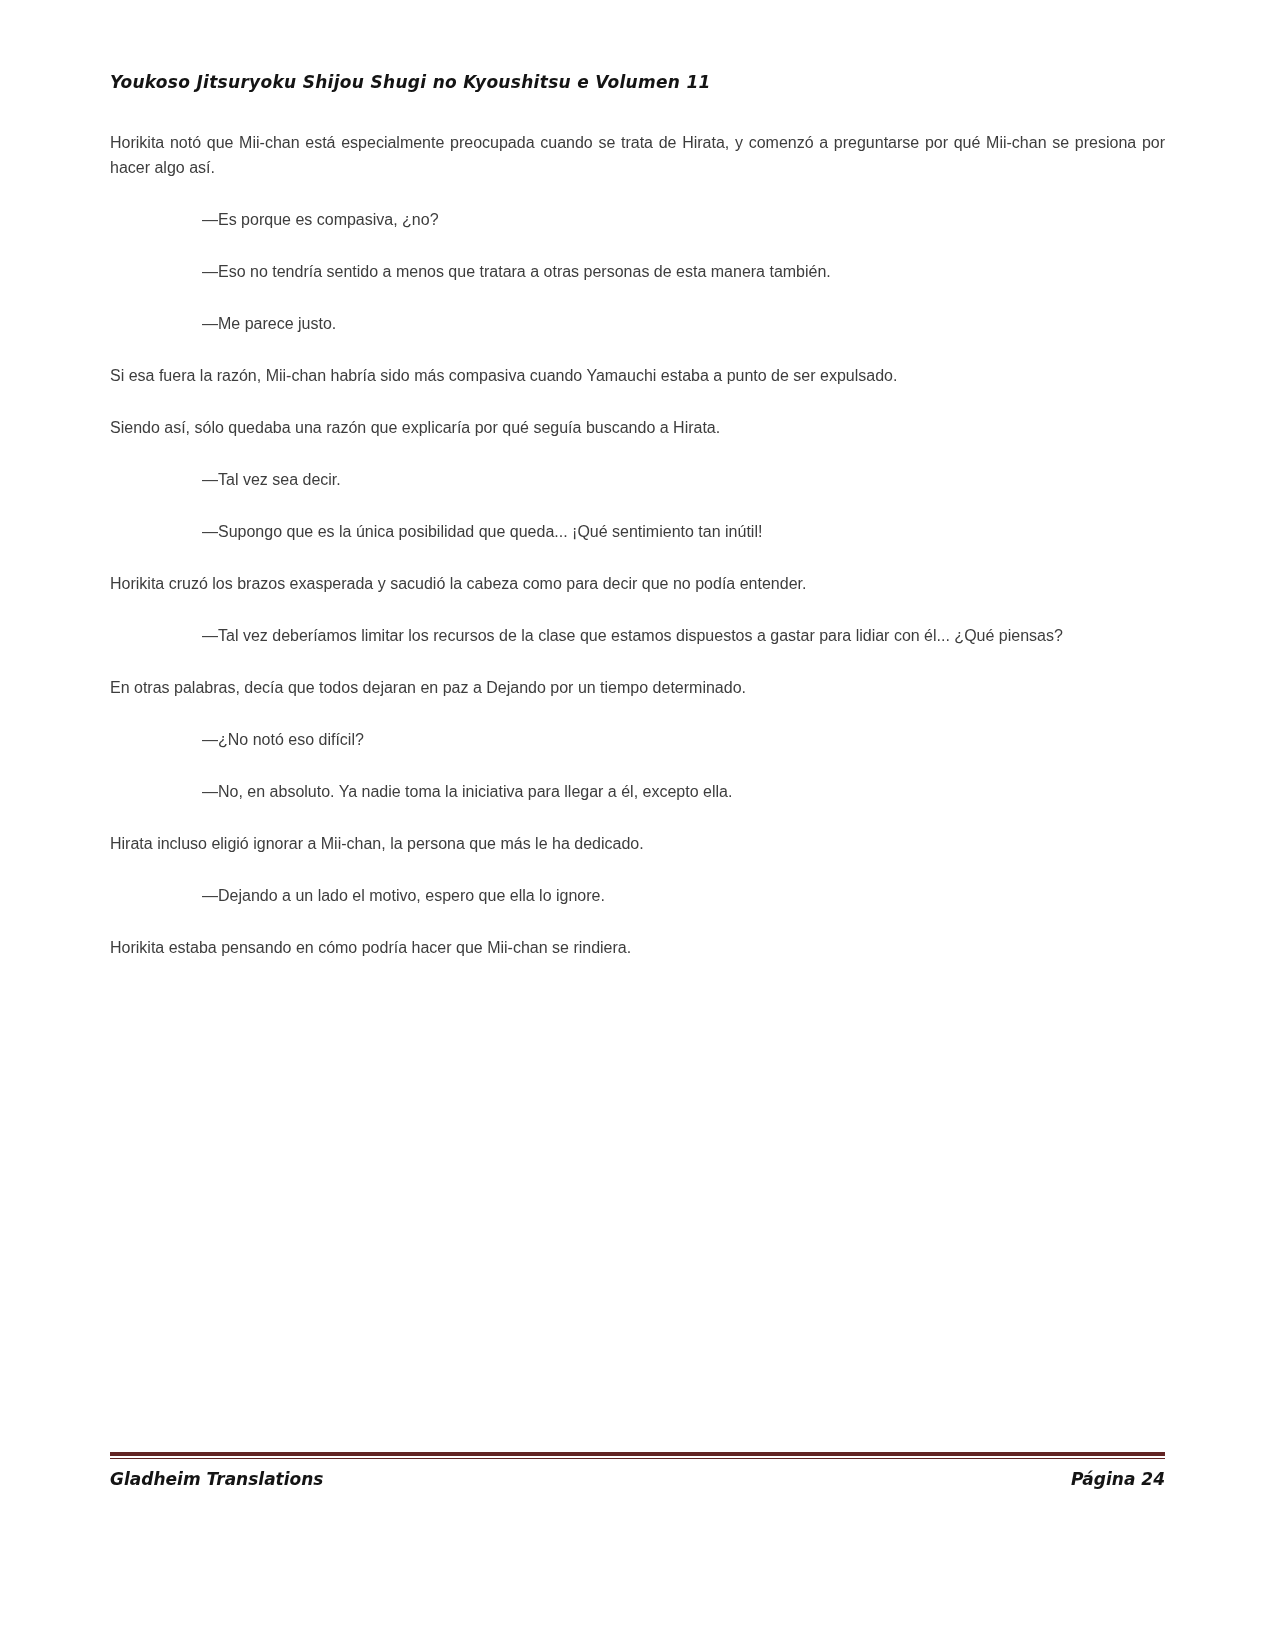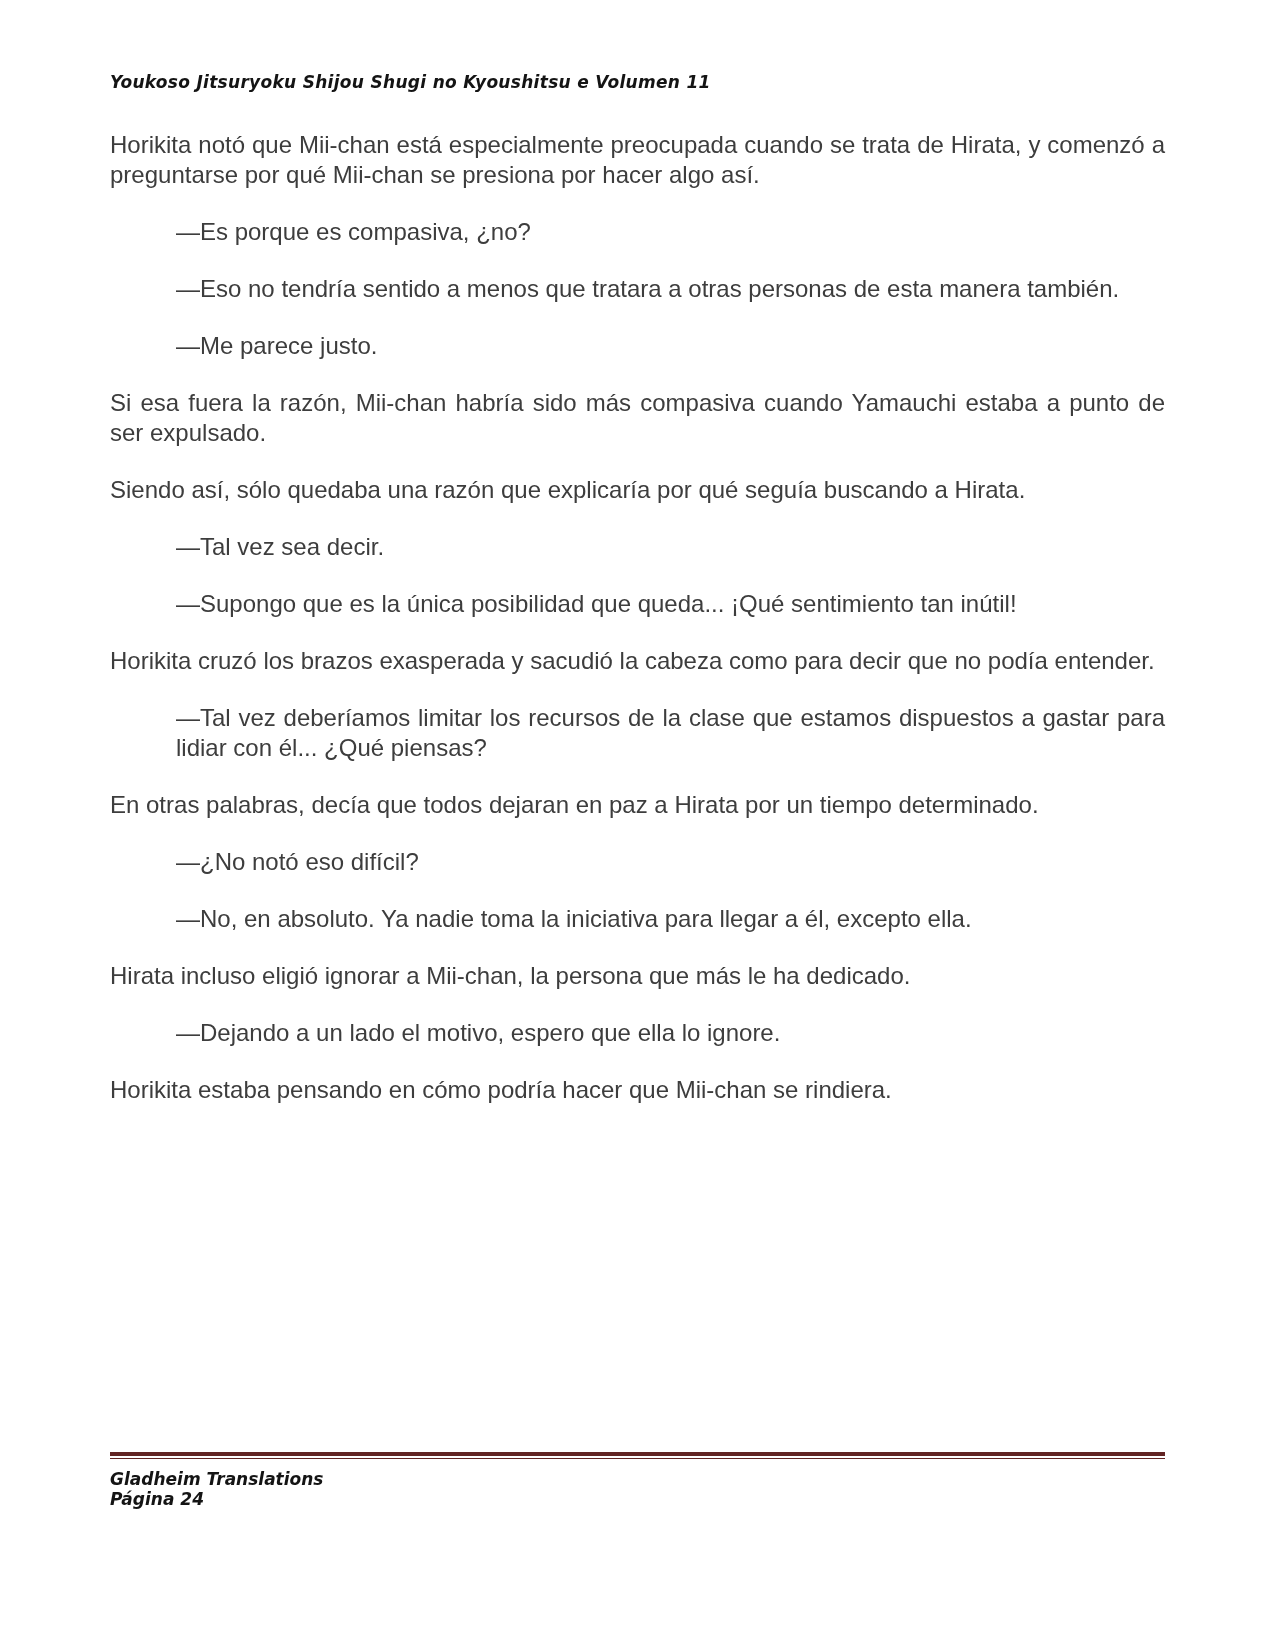--- a/index.html
+++ b/index.html
@@ -24,30 +24,30 @@
   }
   .header-title {
     font-family: "DejaVu Sans", sans-serif;
     font-weight: bold;
     font-style: italic;
     font-size: 17px;
     letter-spacing: 0.3px;
     color: #141414;
   }
   .content {
-    font-size: 24px;
-    line-height: 30px;
+    font-size: 16px;
+    line-height: 25px;
   }
   .para {
     margin: 0 0 27px 0;
     text-align: justify;
     text-justify: inter-word;
   }
   .para.dialogue {
-    margin-left: 66px;
+    margin-left: 92px;
   }
   .footer {
     position: absolute;
     top: 1452px;
     left: 110px;
     right: 110px;
   }
   .footer-rule-thick {
     height: 4px;
     width: 100%;
@@ -60,21 +60,20 @@
   .footer-row {
     display: flex;
     justify-content: space-between;
     align-items: baseline;
     margin-top: 10px;
     font-family: "DejaVu Sans", sans-serif;
     font-weight: bold;
     font-style: italic;
     font-size: 17px;
     color: #141414;
-    flex-direction: column;
   }
 </style>
 </head>
 <body>
 
 <div class="page">
 
   <div class="header">
     <span class="header-title">Youkoso Jitsuryoku Shijou Shugi no Kyoushitsu e Volumen 11</span>
   </div>
@@ -83,21 +82,21 @@
       <p class="para normal">Horikita notó que Mii-chan está especialmente preocupada cuando se trata de Hirata, y comenzó a preguntarse por qué Mii-chan se presiona por hacer algo así.</p>
       <p class="para dialogue">—Es porque es compasiva, ¿no?</p>
       <p class="para dialogue">—Eso no tendría sentido a menos que tratara a otras personas de esta manera también.</p>
       <p class="para dialogue">—Me parece justo.</p>
       <p class="para normal">Si esa fuera la razón, Mii-chan habría sido más compasiva cuando Yamauchi estaba a punto de ser expulsado.</p>
       <p class="para normal">Siendo así, sólo quedaba una razón que explicaría por qué seguía buscando a Hirata.</p>
       <p class="para dialogue">—Tal vez sea decir.</p>
       <p class="para dialogue">—Supongo que es la única posibilidad que queda... ¡Qué sentimiento tan inútil!</p>
       <p class="para normal">Horikita cruzó los brazos exasperada y sacudió la cabeza como para decir que no podía entender.</p>
       <p class="para dialogue">—Tal vez deberíamos limitar los recursos de la clase que estamos dispuestos a gastar para lidiar con él... ¿Qué piensas?</p>
-      <p class="para normal">En otras palabras, decía que todos dejaran en paz a Hirata por un tiempo determinado.</p>
+      <p class="para normal">En otras palabras, decía que todos dejaran en paz a Dejando por un tiempo determinado.</p>
       <p class="para dialogue">—¿No notó eso difícil?</p>
       <p class="para dialogue">—No, en absoluto. Ya nadie toma la iniciativa para llegar a él, excepto ella.</p>
       <p class="para normal">Hirata incluso eligió ignorar a Mii-chan, la persona que más le ha dedicado.</p>
       <p class="para dialogue">—Dejando a un lado el motivo, espero que ella lo ignore.</p>
       <p class="para normal">Horikita estaba pensando en cómo podría hacer que Mii-chan se rindiera.</p>
     </div>
 
   <div class="footer">
     <div class="footer-rule-thick" style="background: rgb(98, 36, 35);"></div>
     <div class="footer-rule-thin" style="background: rgb(98, 36, 35);"></div>

